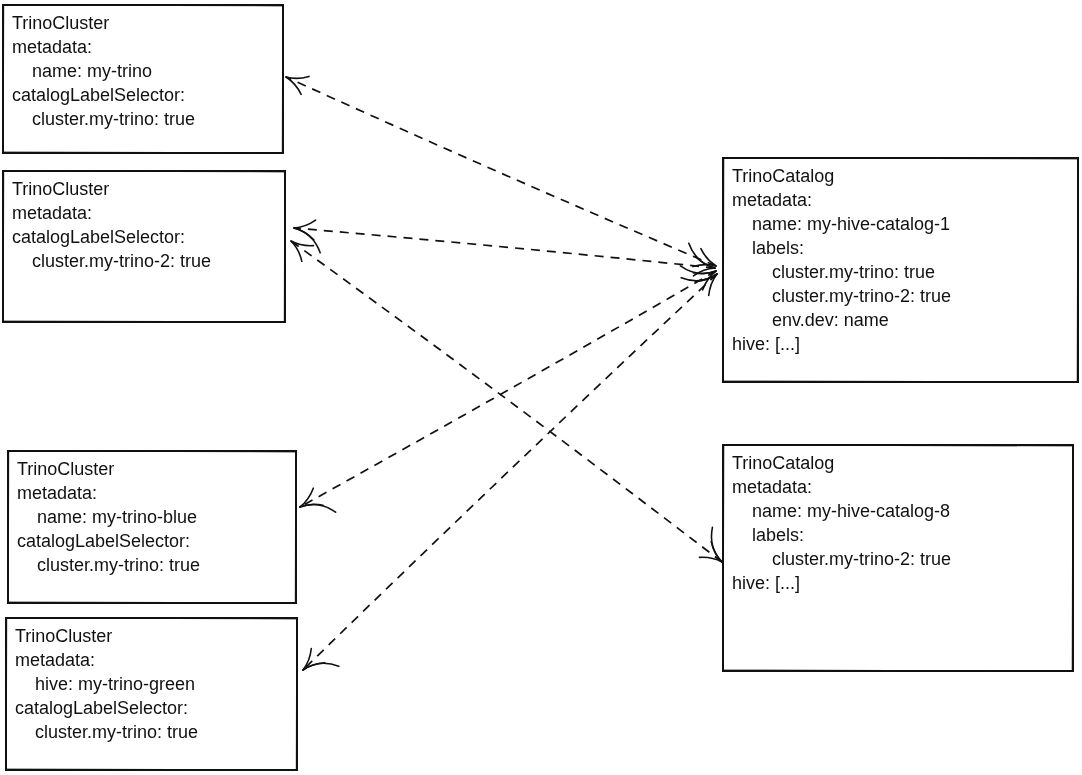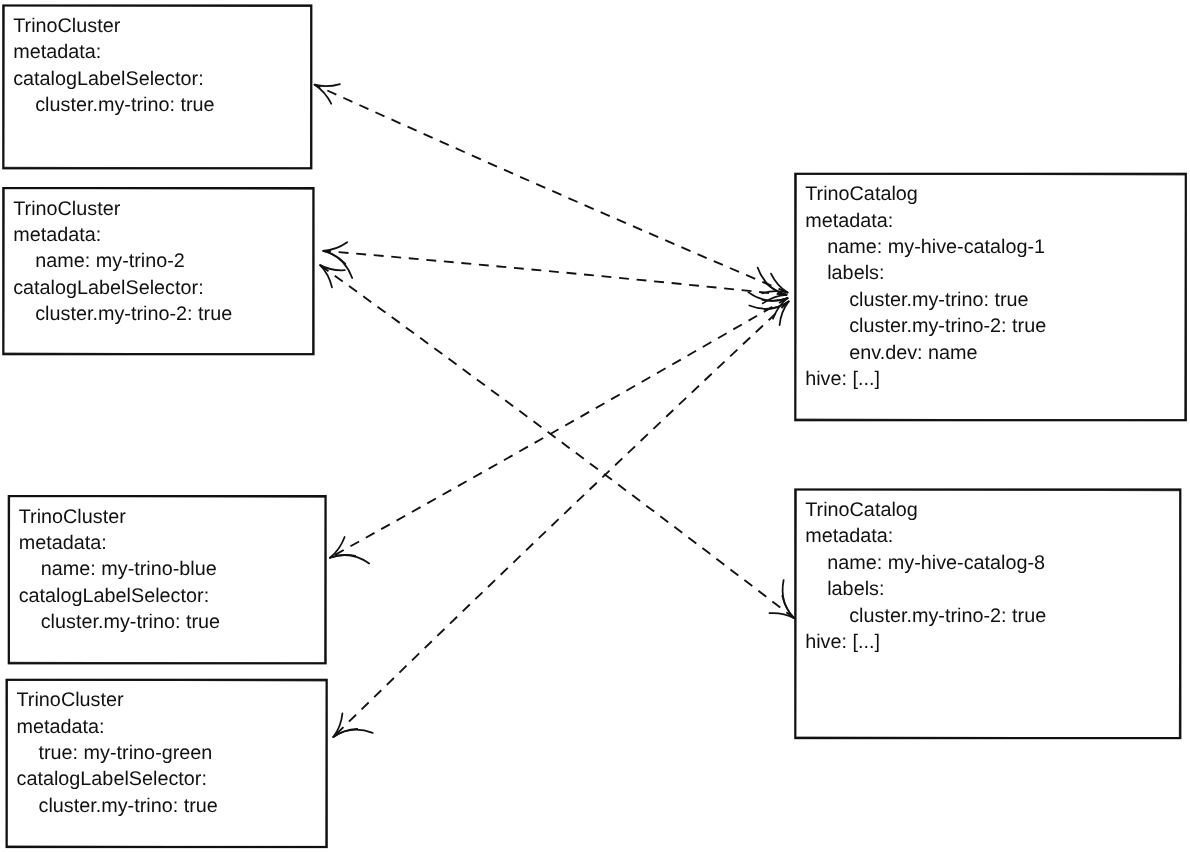--- a/index.html
+++ b/index.html
@@ -43,44 +43,44 @@
   }
 </style>
 </head>
 <body>
 
 <div class="canvas">
 
   <div class="node" id="cluster-1">
     <div class="line">TrinoCluster</div>
     <div class="line">metadata:</div>
+    <div class="line">    name: my-trino</div>
     <div class="line">catalogLabelSelector:</div>
     <div class="line">    cluster.my-trino: true</div>
   </div>
 
   <div class="node" id="cluster-2">
     <div class="line">TrinoCluster</div>
     <div class="line">metadata:</div>
-    <div class="line">    name: my-trino-2</div>
     <div class="line">catalogLabelSelector:</div>
     <div class="line">    cluster.my-trino-2: true</div>
   </div>
 
   <div class="node" id="cluster-blue">
     <div class="line">TrinoCluster</div>
     <div class="line">metadata:</div>
     <div class="line">    name: my-trino-blue</div>
     <div class="line">catalogLabelSelector:</div>
     <div class="line">    cluster.my-trino: true</div>
   </div>
 
   <div class="node" id="cluster-green">
     <div class="line">TrinoCluster</div>
     <div class="line">metadata:</div>
-    <div class="line">    true: my-trino-green</div>
+    <div class="line">    hive: my-trino-green</div>
     <div class="line">catalogLabelSelector:</div>
     <div class="line">    cluster.my-trino: true</div>
   </div>
 
   <div class="node" id="catalog-1">
     <div class="line">TrinoCatalog</div>
     <div class="line">metadata:</div>
     <div class="line">    name: my-hive-catalog-1</div>
     <div class="line">    labels:</div>
     <div class="line">        cluster.my-trino: true</div>

